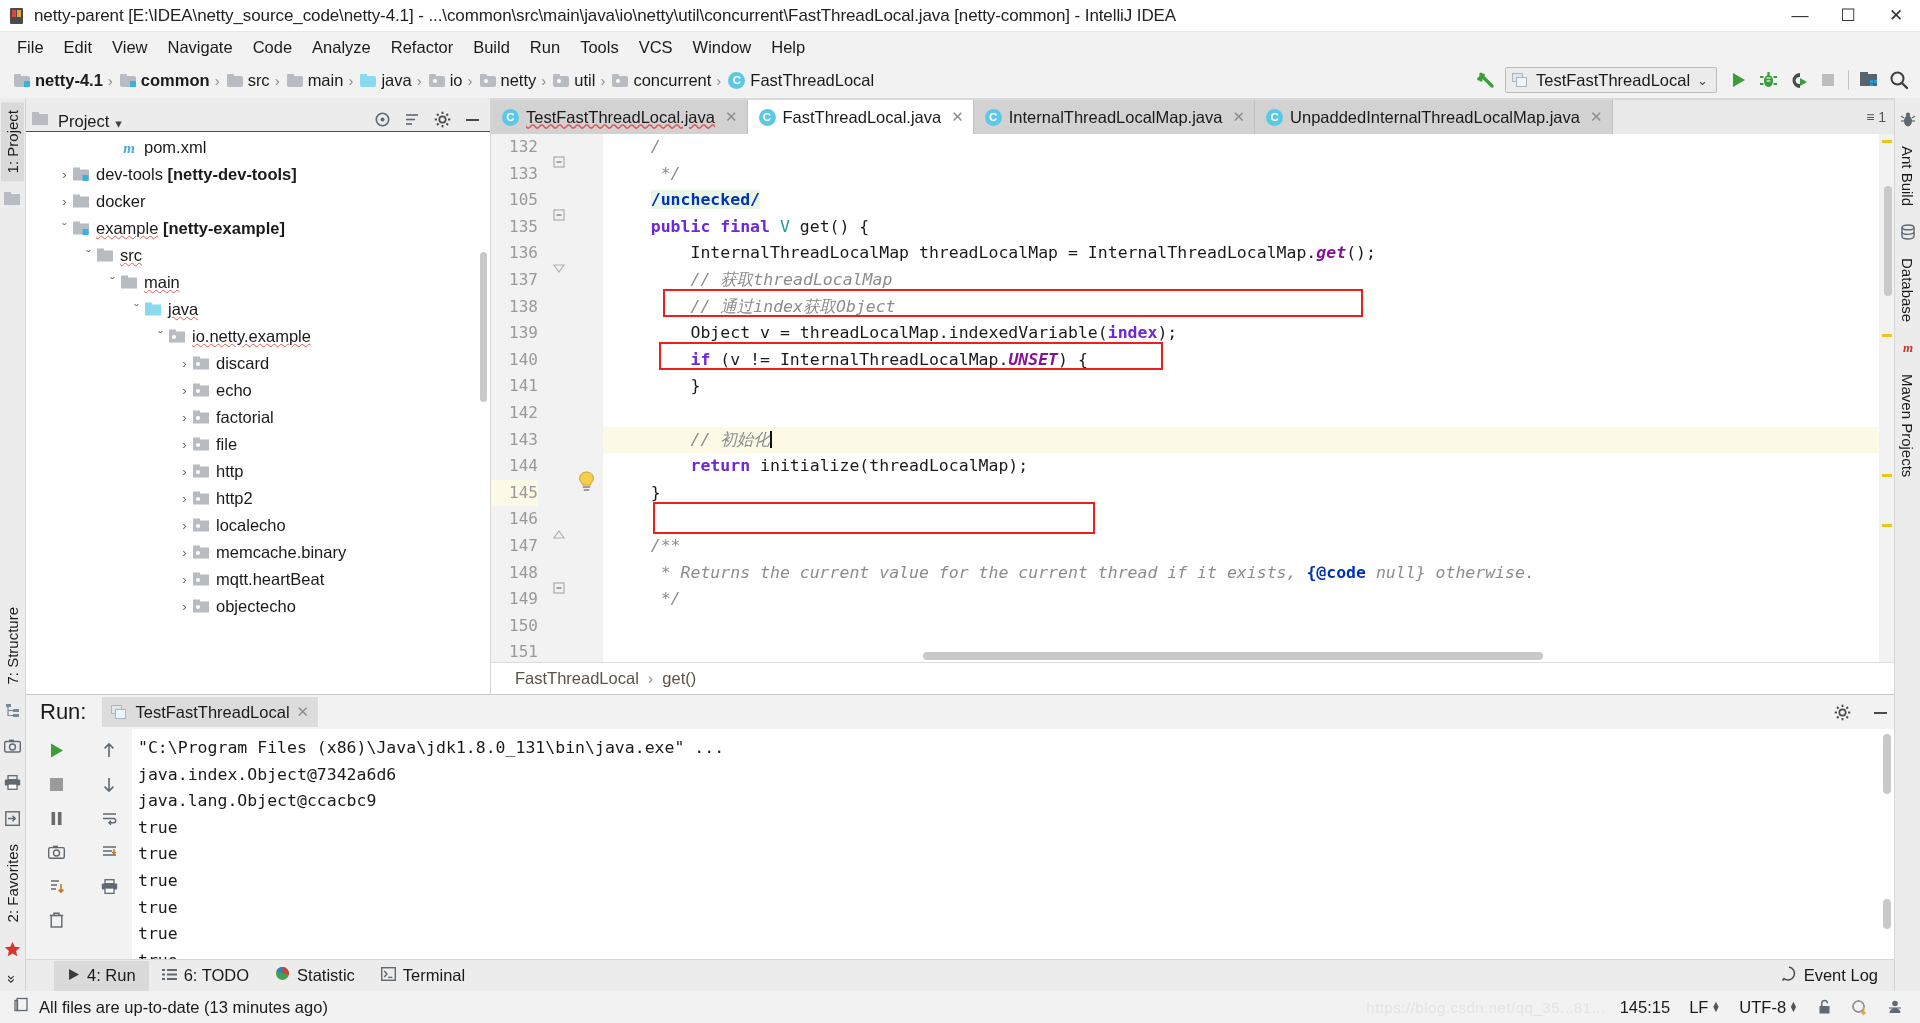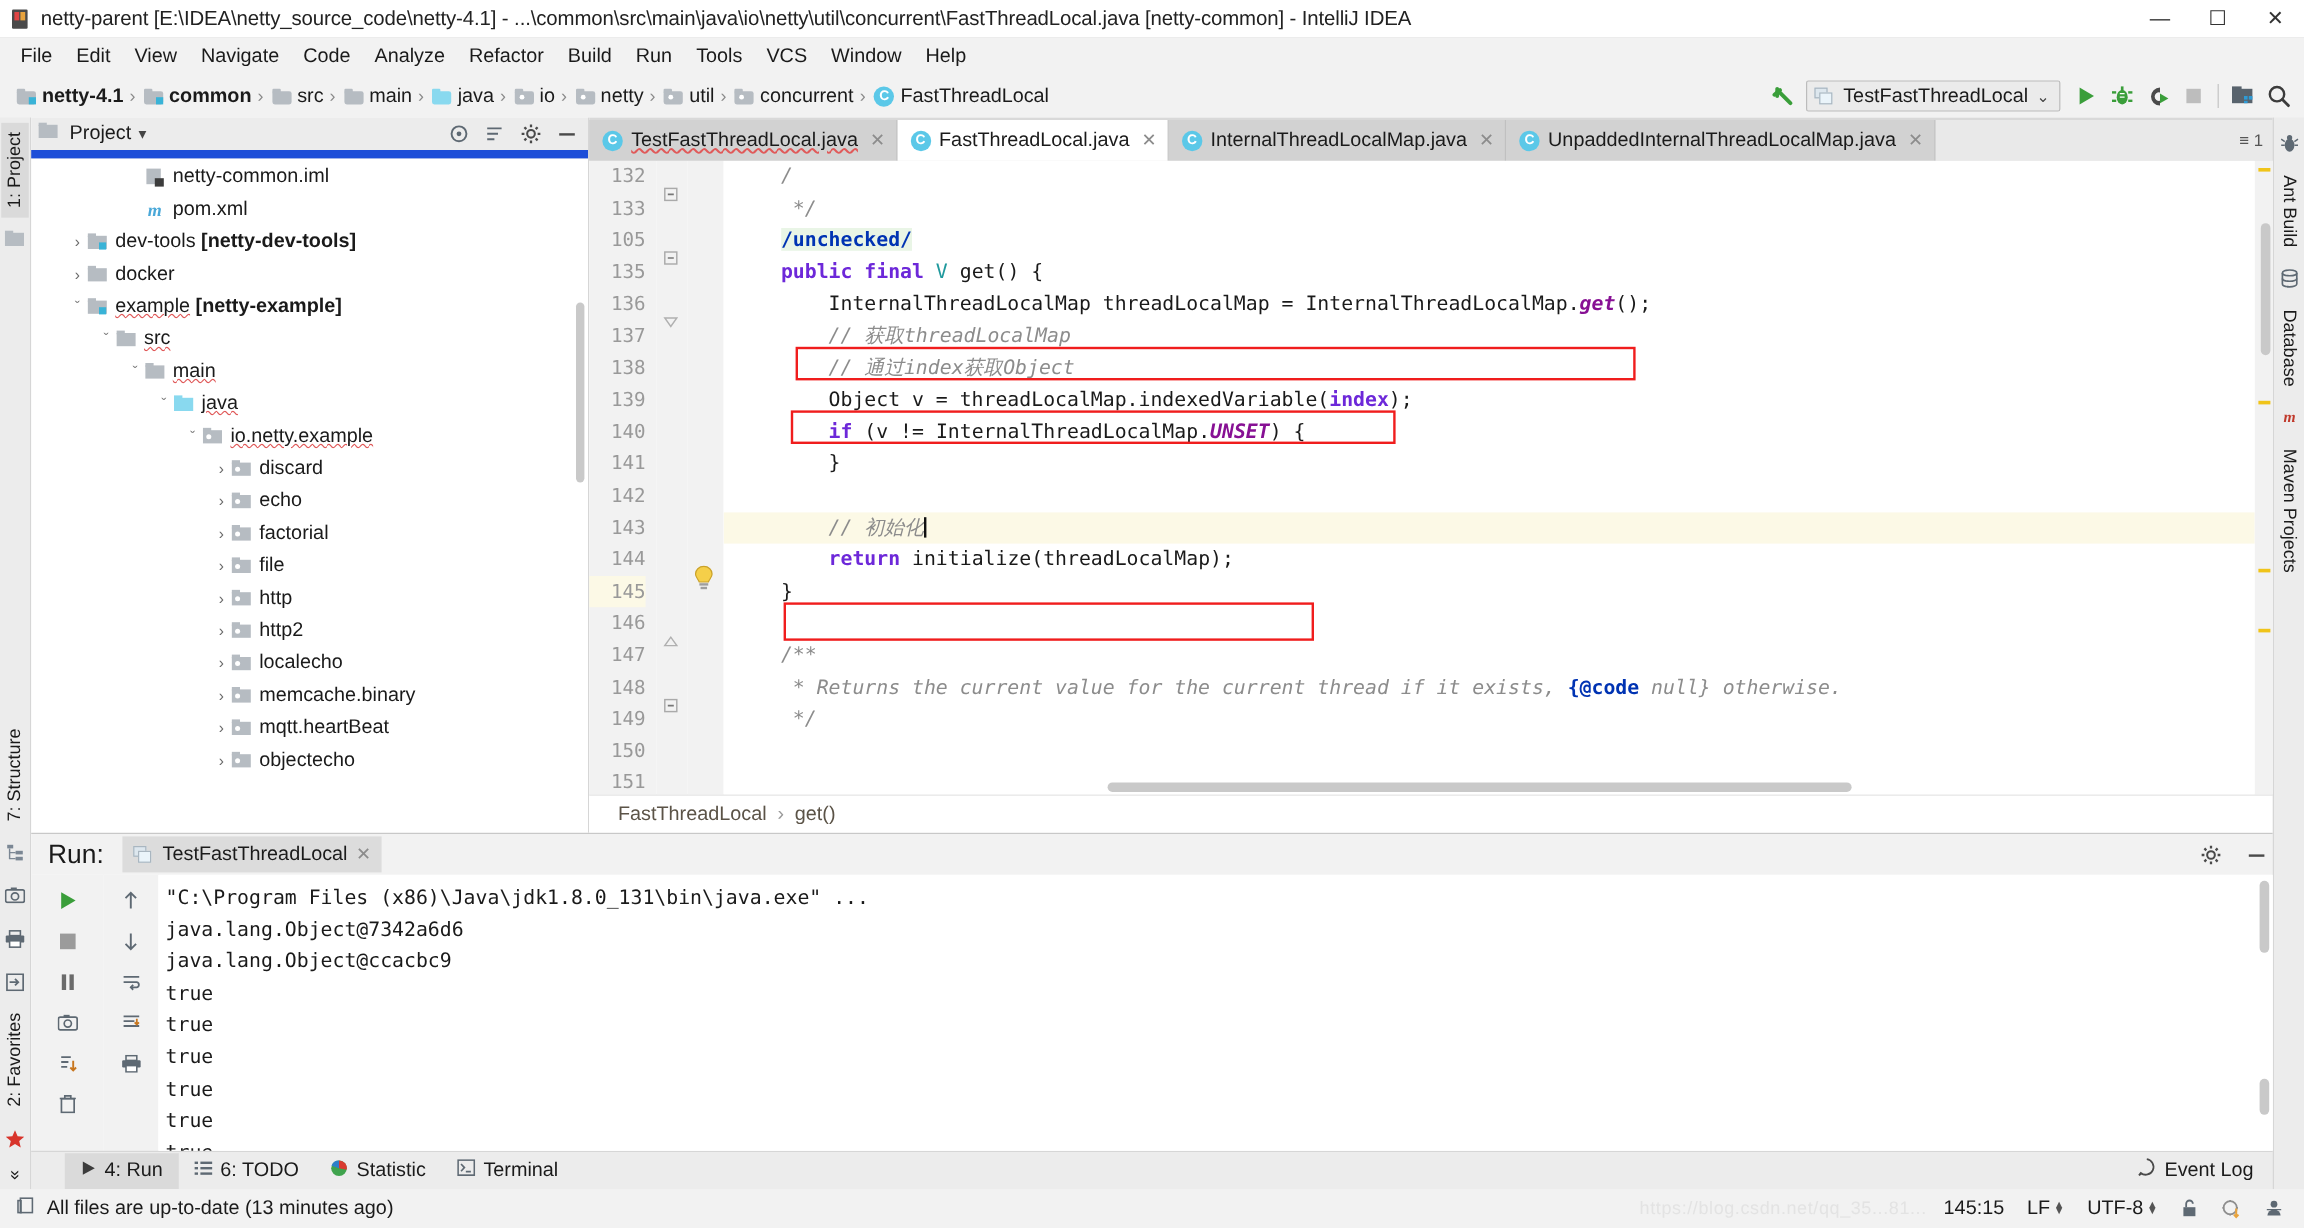--- a/index.html
+++ b/index.html
@@ -78,22 +78,22 @@
   .vtab.rot180 { transform: rotate(180deg); }
   .vtab.sel { background:#dadada; }
   .vstrip-icon { width:22px; height:22px; margin:7px 0; display:flex; align-items:center; justify-content:center; }
 
   .center-col { flex:1 1 auto; display:flex; flex-direction:column; min-width:0; }
   .upper { flex: 0 0 596px; display:flex; min-height:0; }
 
   
   .project { width:465px; min-width:465px; background:#ffffff; display:flex; flex-direction:column; border-right:1px solid #d6d6d6;}
   .project-header {
-    height:34px; min-height:34px; background:#ececec; display:flex; align-items:center; padding:0 6px; gap:6px;
-    border-bottom:7px solid #1d4ed8;
+    height:34px; min-height:34px; background:#ececec; display:flex; align-items:flex-end; padding:0 6px; gap:6px;
+    border-bottom:1px solid #1d4ed8;
   }
   .project-header .ptitle { font-size:16.5px; margin-left:3px; }
   .ph-spacer { flex:1 1 auto; }
   .ph-icon { width:24px; height:24px; display:flex; align-items:center; justify-content:center; }
   .tree { flex:1 1 auto; overflow:hidden; padding-top:2px; position:relative; font-size:16.5px; }
   .trow { display:flex; align-items:center; height:27px; padding-left:6px; white-space:nowrap; }
   .tarrow { width:17px; min-width:17px; display:flex; align-items:center; justify-content:center; color:#6b6b6b; font-size:13px; }
   .tlabel { margin-left:6px; }
   .tlabel .mod { font-weight:bold; }
   .squiggle { text-decoration: underline; text-decoration-style: wavy; text-decoration-color:#e05a5a; text-decoration-thickness:1px; }
@@ -465,30 +465,20 @@
                   <rect x="2" y="7" width="13" height="2" fill="#4a4a4a"></rect>
                 </svg>
             </span>
           </div>
 
           <div class="tree" id="tree-root">
               <div class="trow" style="padding-left: 78px;">
                 <span class="tarrow"></span>
                 <span style="display: flex; align-items: center;">
                   <svg width="17" height="16" viewBox="0 0 17 16">
-                    <rect x="1" y="0.5" width="12" height="13" fill="#b6bcc2"></rect>
-                    <rect x="8" y="8.5" width="7.5" height="7" fill="#3c3c3c"></rect>
-                  </svg>
-                </span>
-                <span class="tlabel"><span>netty-common.iml</span></span>
-              </div>
-              <div class="trow" style="padding-left: 78px;">
-                <span class="tarrow"></span>
-                <span style="display: flex; align-items: center;">
-                  <svg width="17" height="16" viewBox="0 0 17 16">
                     <text x="8" y="13" font-size="15" font-family="Liberation Serif, serif" fill="#4aa8d8" text-anchor="middle" font-style="italic" font-weight="bold">m</text>
                   </svg>
                 </span>
                 <span class="tlabel"><span>pom.xml</span></span>
               </div>
               <div class="trow" style="padding-left: 30px;">
                 <span class="tarrow">›</span>
                 <span style="display: flex; align-items: center;">
                   <svg width="17" height="15" viewBox="0 0 17 15">
                     <rect x="0" y="2.5" width="16" height="11" fill="#b6bcc2"></rect>
@@ -907,21 +897,21 @@
                   <rect x="4" y="0.7" width="9" height="4" fill="none" stroke="#5e6973" stroke-width="1.3"></rect>
                   <rect x="0.8" y="4.5" width="15.4" height="6" rx="1" fill="#5e6973"></rect>
                   <rect x="4" y="9" width="9" height="5.3" fill="#fff" stroke="#5e6973" stroke-width="1.3"></rect>
                 </svg>
             </span>
           </div>
           <div class="console" id="console">
             <div class="console-scroll"></div>
             <div class="console-scroll2"></div>
           <div class="cline"><span class="cmd">"C:\Program Files (x86)\Java\jdk1.8.0_131\bin\java.exe" ...</span></div>
-              <div class="cline">java.lang.Object@7342a6d6</div>
+              <div class="cline">java.index.Object@7342a6d6</div>
               <div class="cline">java.lang.Object@ccacbc9</div>
               <div class="cline">true</div>
               <div class="cline">true</div>
               <div class="cline">true</div>
               <div class="cline">true</div>
               <div class="cline">true</div>
               <div class="cline">true</div>
             </div>
         </div>
       </div>

